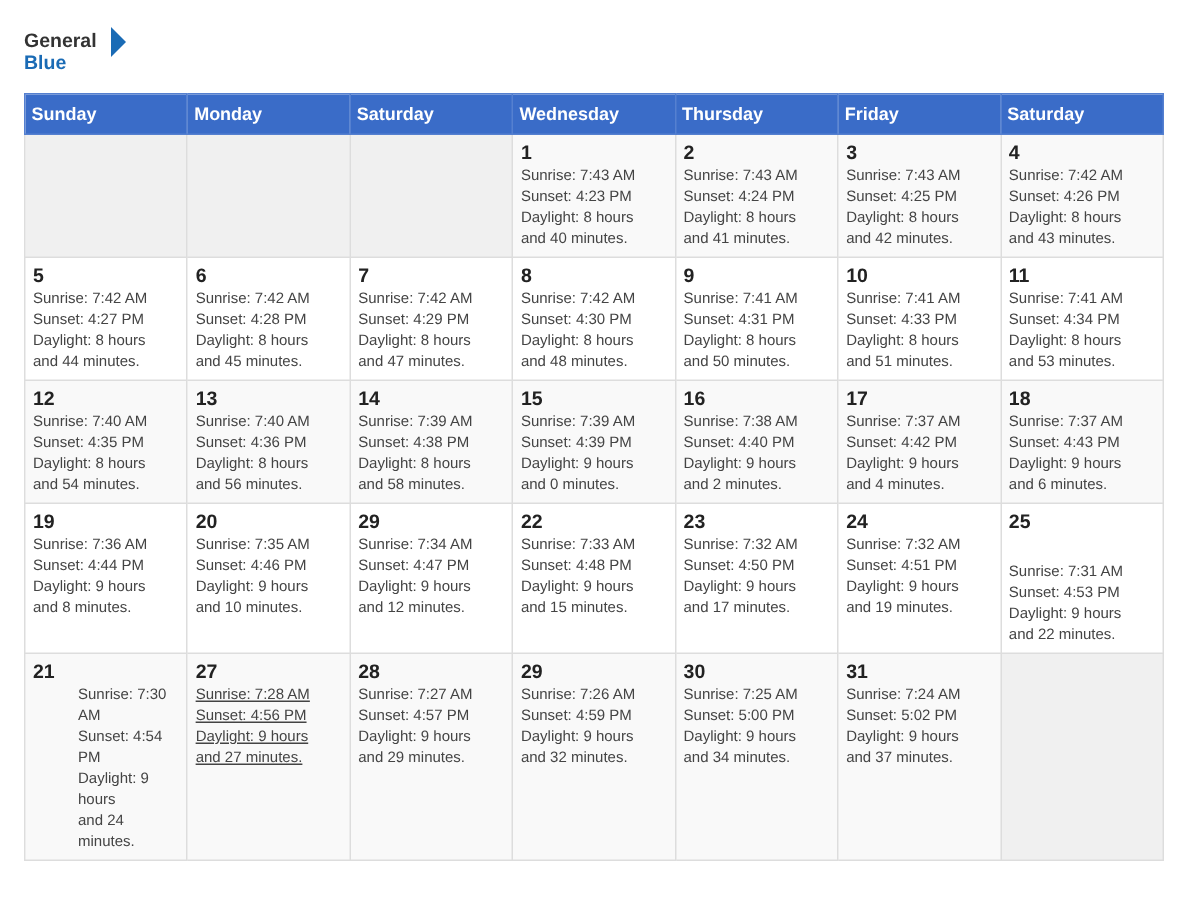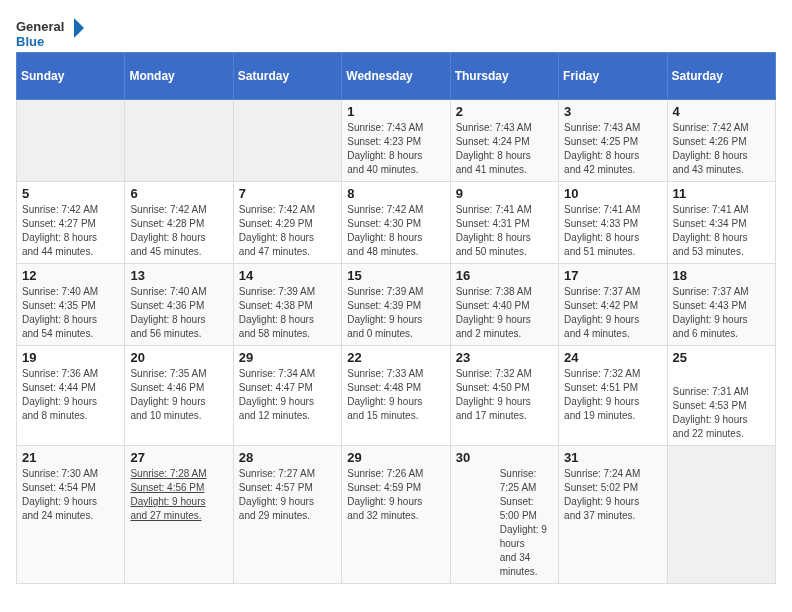--- a/index.html
+++ b/index.html
@@ -7,20 +7,21 @@
       font-family: Arial, sans-serif;
       background: #fff;
       width: 792px;
       min-height: 612px;
       padding: 16px;
     }
     .header {
       display: flex;
       justify-content: space-between;
       align-items: flex-start;
+      margin-bottom: 10px;
     }
     .logo {
       display: flex;
       align-items: center;
       gap: 4px;
     }
     .title-block {
       text-align: right;
     }
     .calendar-title {
@@ -35,21 +36,21 @@
     table {
       width: 100%;
       border-collapse: collapse;
       table-layout: fixed;
     }
     thead tr th {
       background-color: #3a6cc8;
       color: white;
       font-size: 12px;
       font-weight: bold;
-      padding: 16px 4px;
+      padding: 6px 4px;
       text-align: left;
       border: 1px solid #5580d0;
     }
     tbody tr td {
       vertical-align: top;
       border: 1px solid #ddd;
       padding: 4px 5px;
       font-size: 10.5px;
       color: #333;
       height: 80px;
@@ -285,21 +286,21 @@
           <div class="day-num">25</div>
           <div class="cell-info" style="white-space: pre-line; margin-top: 20px;">Sunrise: 7:31 AM
 Sunset: 4:53 PM
 Daylight: 9 hours
 and 22 minutes.</div>
         </td>
       </tr>
       <tr>
         <td>
           <div class="day-num">21</div>
-          <div class="cell-info" style="white-space: pre-line;">Sunrise: 7:30 AM
+          <div class="cell-info" style="white-space: pre-line; margin-left: 30px;">Sunrise: 7:30 AM
 Sunset: 4:54 PM
 Daylight: 9 hours
 and 24 minutes.</div>
         </td>
         <td>
           <div class="day-num">27</div>
           <div class="cell-info" style="white-space: pre-line; text-decoration: underline;">Sunrise: 7:28 AM
 Sunset: 4:56 PM
 Daylight: 9 hours
 and 27 minutes.</div>
@@ -313,21 +314,21 @@
         </td>
         <td>
           <div class="day-num">29</div>
           <div class="cell-info" style="white-space: pre-line;">Sunrise: 7:26 AM
 Sunset: 4:59 PM
 Daylight: 9 hours
 and 32 minutes.</div>
         </td>
         <td>
           <div class="day-num">30</div>
-          <div class="cell-info" style="white-space: pre-line; margin-left: 44px;">Sunrise: 7:25 AM
+          <div class="cell-info" style="white-space: pre-line;">Sunrise: 7:25 AM
 Sunset: 5:00 PM
 Daylight: 9 hours
 and 34 minutes.</div>
         </td>
         <td>
           <div class="day-num">31</div>
           <div class="cell-info" style="white-space: pre-line;">Sunrise: 7:24 AM
 Sunset: 5:02 PM
 Daylight: 9 hours
 and 37 minutes.</div>

